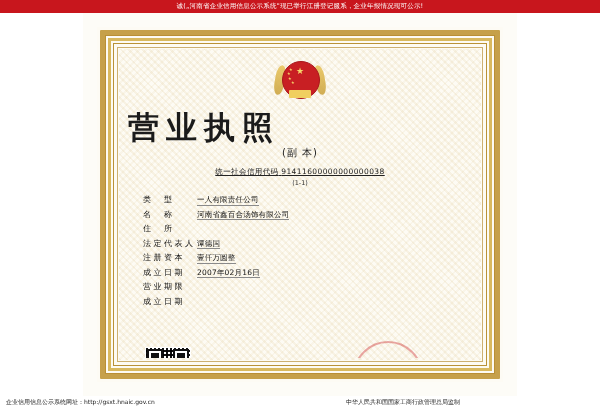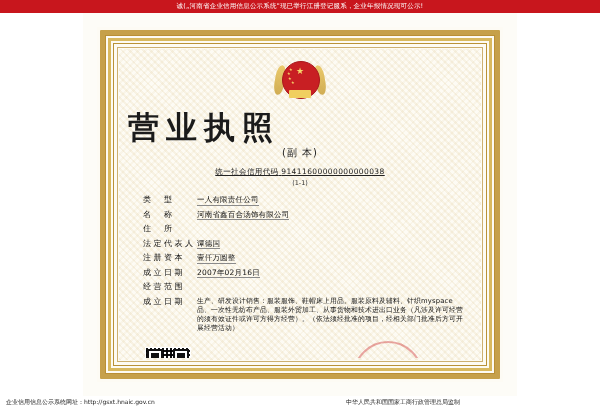--- a/index.html
+++ b/index.html
@@ -356,26 +356,25 @@
             <div class="label">注册资本</div>
             <div class="value"><span class="ul">壹仟万圆整</span></div>
           </div>
 
           <div class="row">
             <div class="label">成立日期</div>
             <div class="value"><span class="ul">2007年02月16日</span></div>
           </div>
 
           <div class="row">
-            <div class="label">经营范围</div>
+            <div class="label">营业期限</div>
           </div>
 
           <div class="row scope">
             <div class="label">成立日期</div>
-            <div class="value">生产、研发设计销售：服装服饰、鞋帽床上用品。服装原料及辅料、针织myspace品、一次性无纺布产品、服装外贸加工、从事货物和技术进出口业务（凡涉及许可经营的须有效证件或许可方得方经营）。（依法须经批准的项目，经相关部门批准后方可开展经营活动）</div>
           </div>
 
         </div>
 
         <div class="qr">
           <span class="eye tl">
               <i></i>
             </span>
           <span class="eye tr">
               <i></i>

